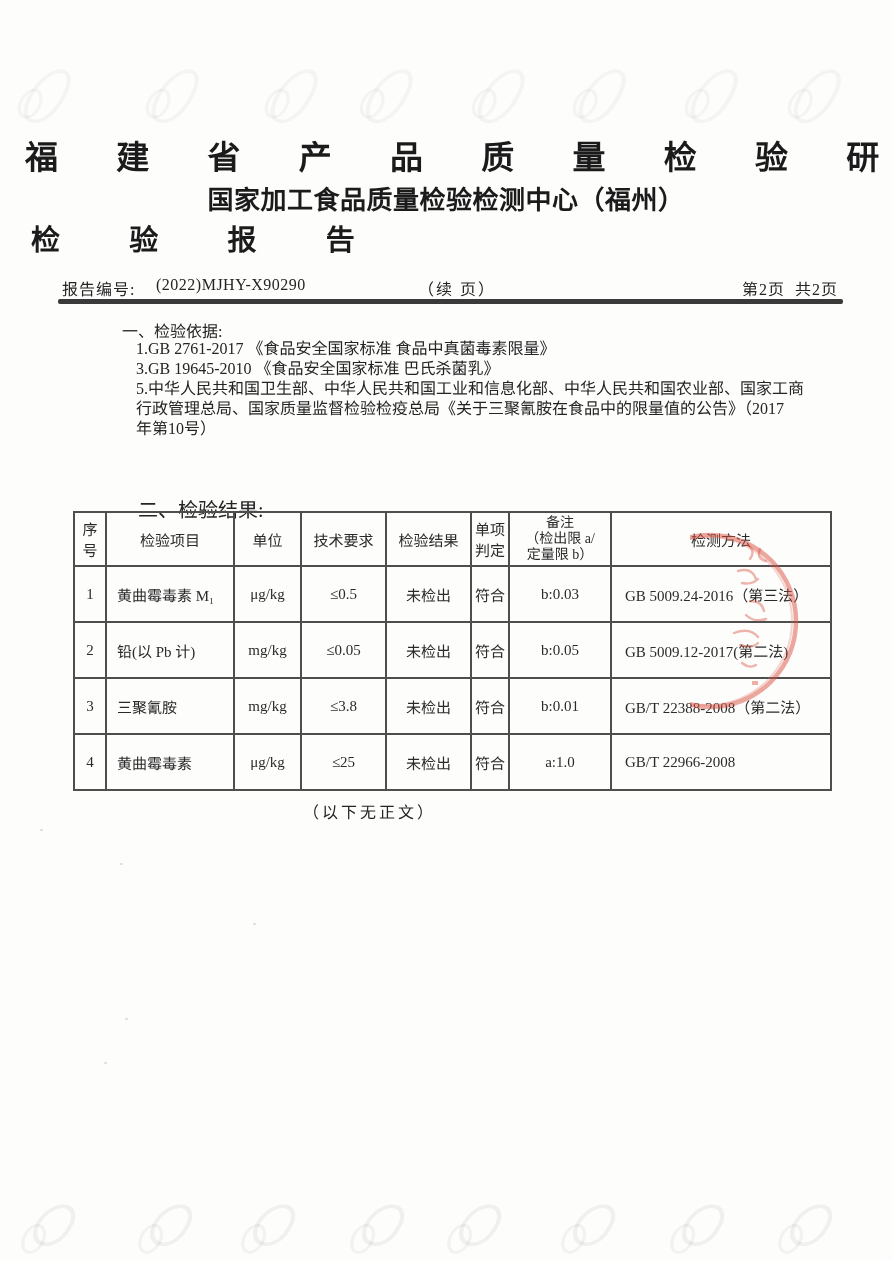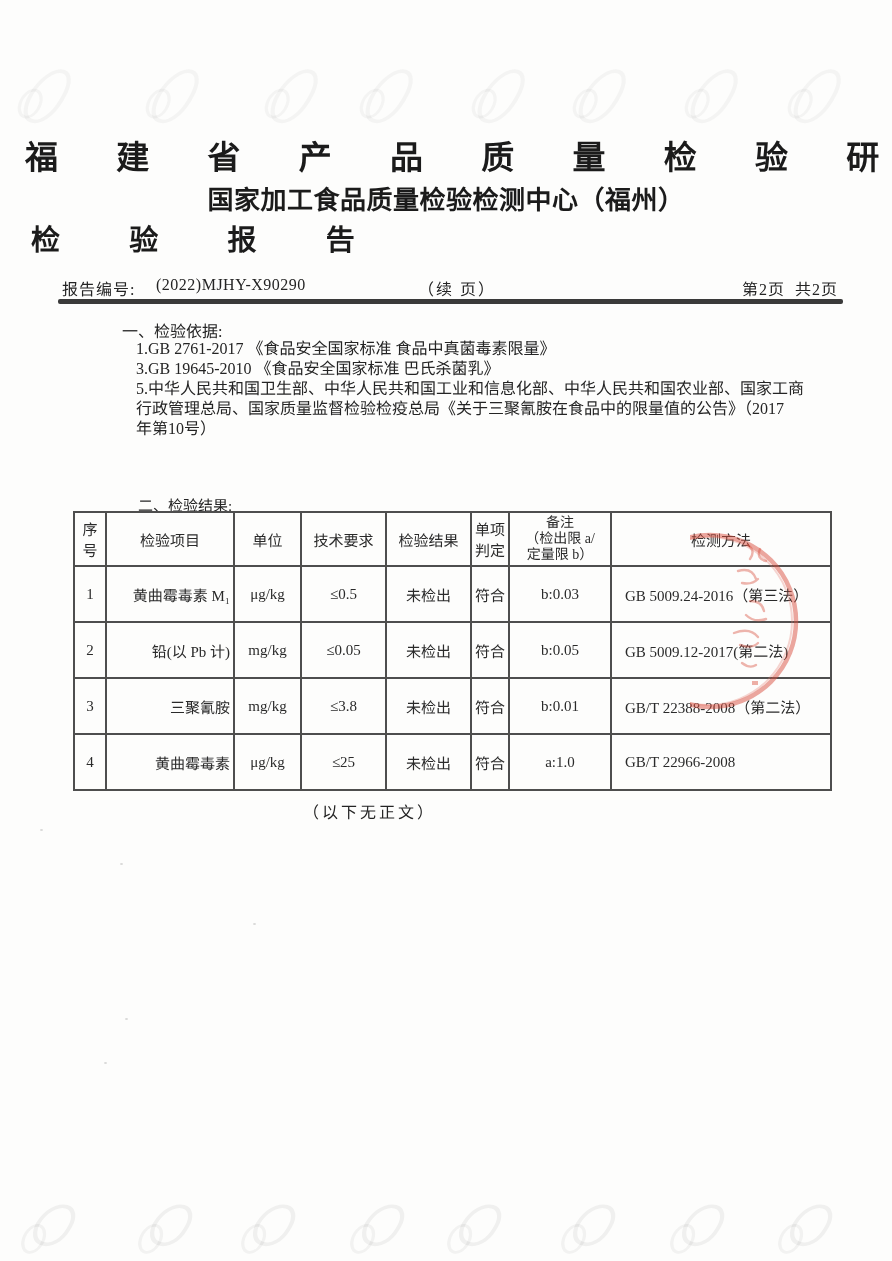--- a/index.html
+++ b/index.html
@@ -51,36 +51,36 @@
   .meta{position:absolute;top:276px;left:60px;width:780px;height:22px;font-size:16px;}
   .meta .label{position:absolute;left:2px;letter-spacing:1px;}
   .meta .value{position:absolute;left:96px;font-family:"Liberation Serif","DejaVu Serif",serif;letter-spacing:0.5px;}
   .meta .cont{position:absolute;left:358px;letter-spacing:2px;}
   .meta .pages{position:absolute;right:2px;white-space:pre;letter-spacing:1px;}
   .rule{position:absolute;top:299px;left:58px;width:785px;height:5px;background:#3a3a3a;border-radius:2px;}
   
   .basis-heading{position:absolute;top:318px;left:122px;font-size:16px;}
   .basis-list{position:absolute;top:339px;left:136px;font-size:16px;line-height:20px;}
   .basis-list div{white-space:nowrap;}
-  .results-heading{position:absolute;top:494px;left:138px;font-size:15px;}
+  .results-heading{position:absolute;top:494px;left:138px;font-size:20px;}
   
   table.results{
     position:absolute;top:511px;left:73px;width:757px;
     border-collapse:collapse;table-layout:fixed;
     font-size:15px;color:#2a2a2a;
   }
   table.results th,table.results td{
     border:2px solid #4e4e4e;
     padding:2px 3px;text-align:center;vertical-align:middle;
     font-weight:normal;white-space:pre-line;overflow:hidden;
   }
   table.results thead tr{height:50px;}
   table.results tbody tr{height:56px;}
   table.results th.remark{font-size:14px;line-height:16px;}
-  table.results td.item{text-align:right;padding-left:20px;}
+  table.results td.item{text-align:left;padding-left:10px;}
   table.results td.method{text-align:left;padding-left:13px;white-space:nowrap;}
   
   .no-more{position:absolute;top:799px;left:303px;font-size:16px;letter-spacing:3px;}
   
   .stamp{position:absolute;top:531px;left:690px;width:128px;height:185px;pointer-events:none;}
   
   .speck{position:absolute;width:3px;height:2px;background:rgba(0,0,0,0.14);border-radius:50%;}
 </style>
 </head>
 <body>

